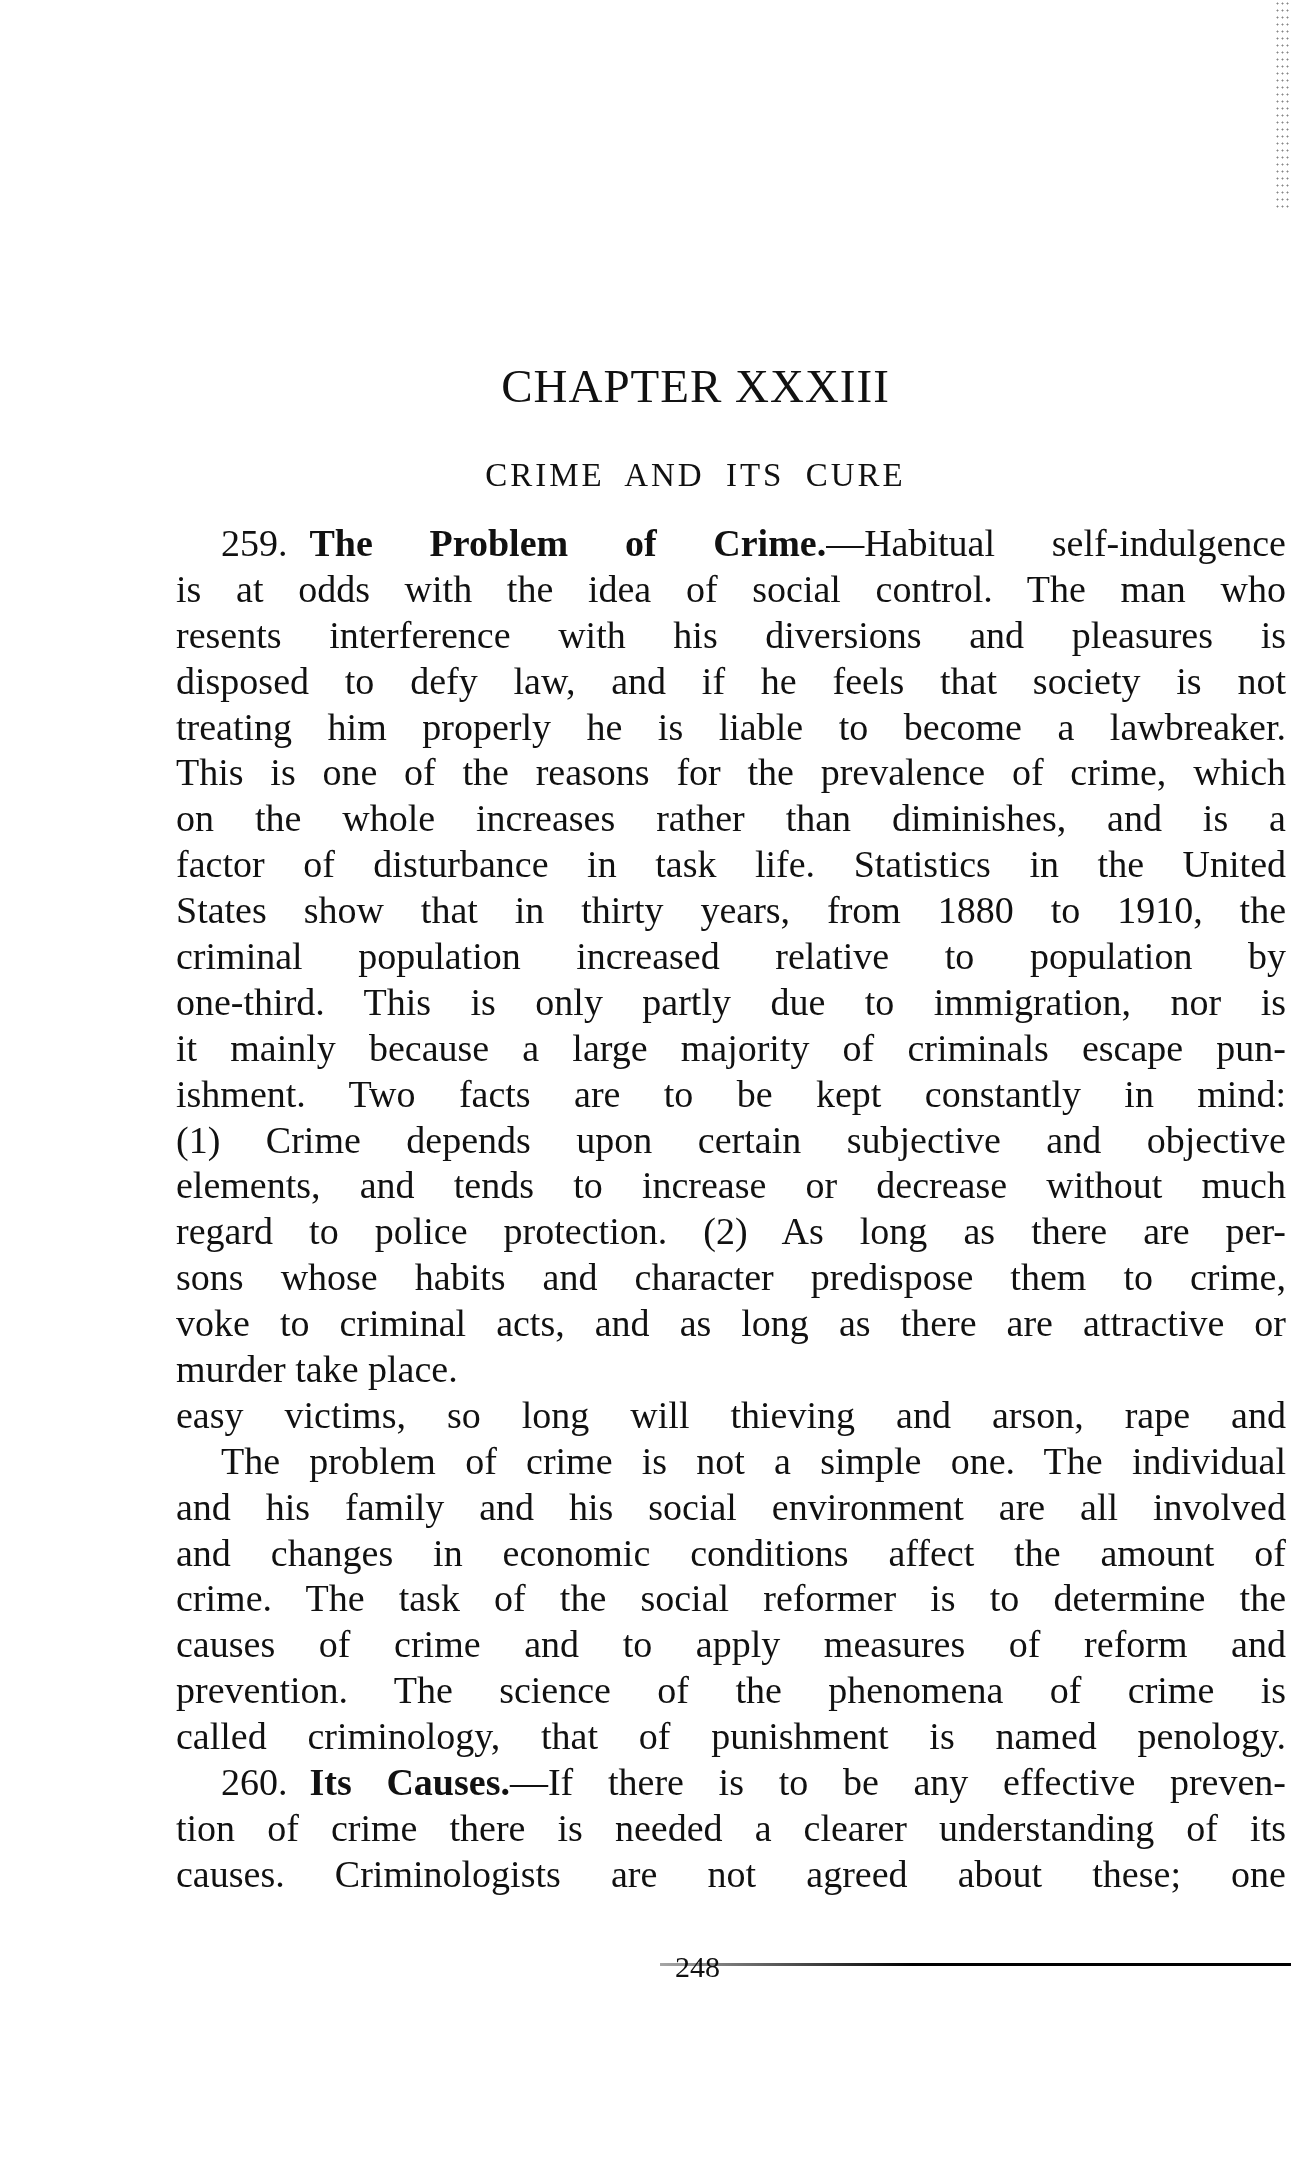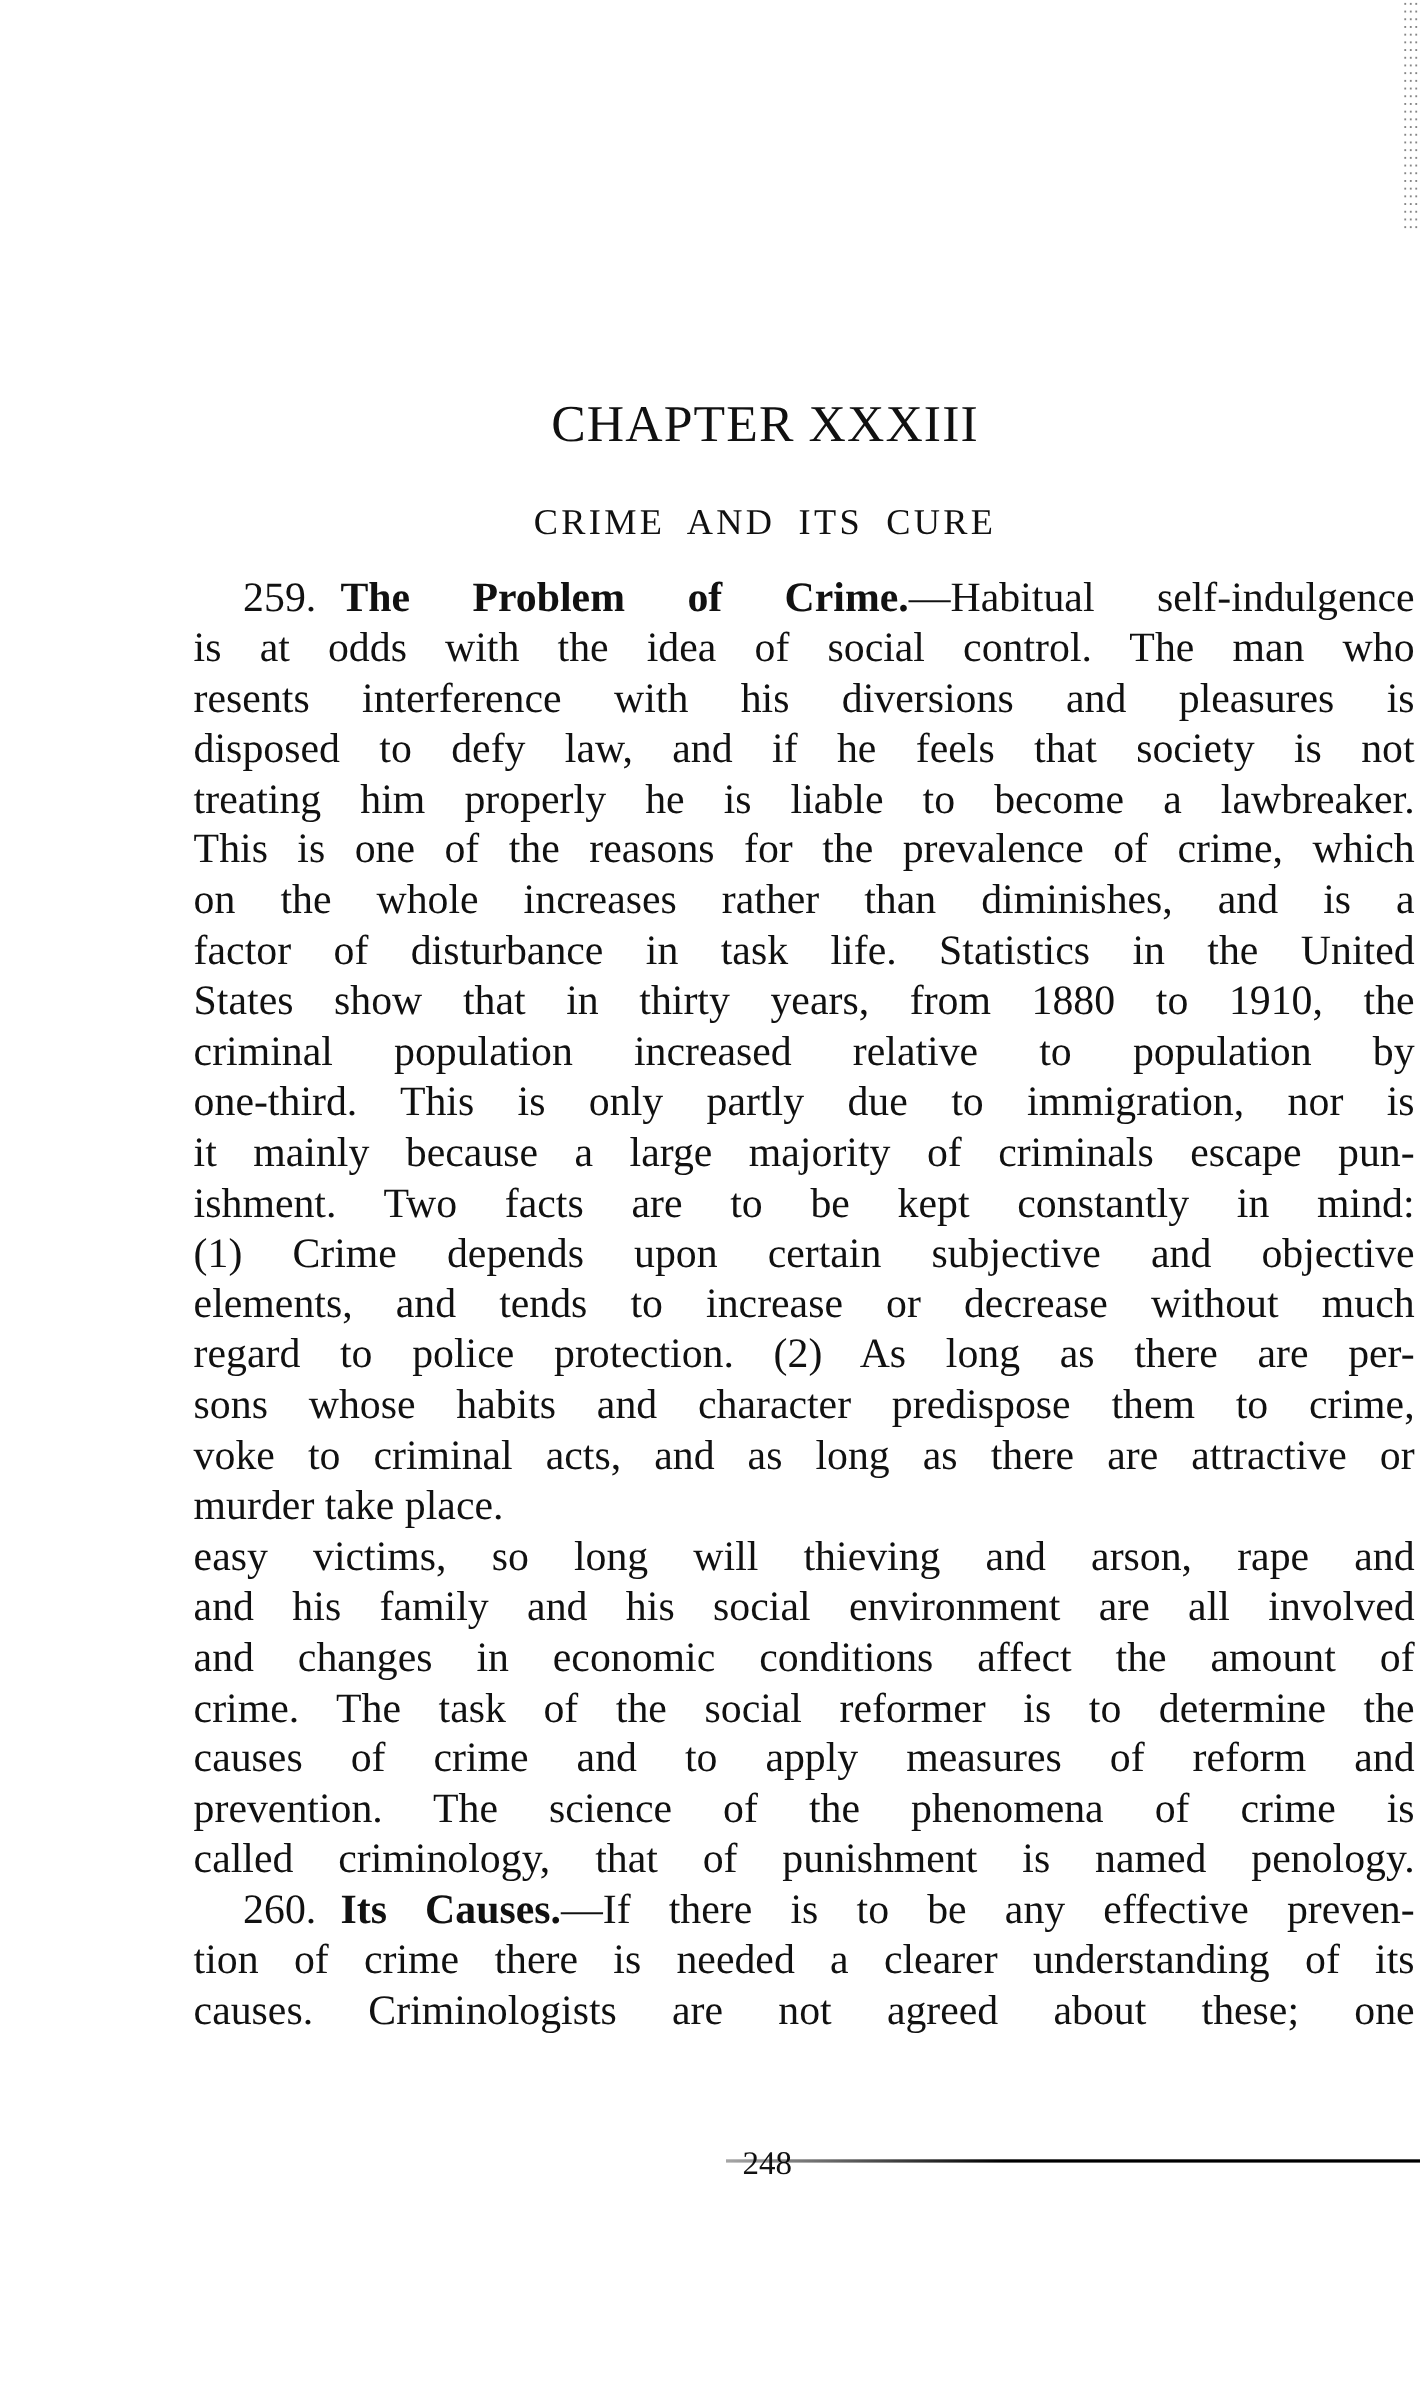--- a/index.html
+++ b/index.html
@@ -130,20 +130,21 @@
     <span class="line">one-third.  This is only partly due to immigration, nor is</span>
     <span class="line">it mainly because a large majority of criminals escape pun-</span>
     <span class="line">ishment.  Two facts are to be kept constantly in mind:</span>
     <span class="line">(1) Crime depends upon certain subjective and objective</span>
     <span class="line">elements, and tends to increase or decrease without much</span>
     <span class="line">regard to police protection.  (2) As long as there are per-</span>
     <span class="line">sons whose habits and character predispose them to crime,</span>
     <span class="line">voke to criminal acts, and as long as there are attractive or</span>
     <span class="line last">murder take place.</span>
     <span class="line">easy victims, so long will thieving and arson, rape and</span>
+    <span class="line indent">The problem of crime is not a simple one.  The individual</span>
     <span class="line">and his family and his social environment are all involved</span>
     <span class="line">and changes in economic conditions affect the amount of</span>
     <span class="line">crime.  The task of the social reformer is to determine the</span>
     <span class="line">causes of crime and to apply measures of reform and</span>
     <span class="line">prevention.  The science of the phenomena of crime is</span>
     <span class="line">called criminology, that of punishment is named penology.</span>
     <span class="line indent"><span class="num">260.</span><span class="num-gap"></span><b>Its Causes.</b><span>—If there is to be any effective preven-</span></span>
     <span class="line">tion of crime there is needed a clearer understanding of its</span>
     <span class="line">causes.  Criminologists are not agreed about these; one</span>
   </div>

